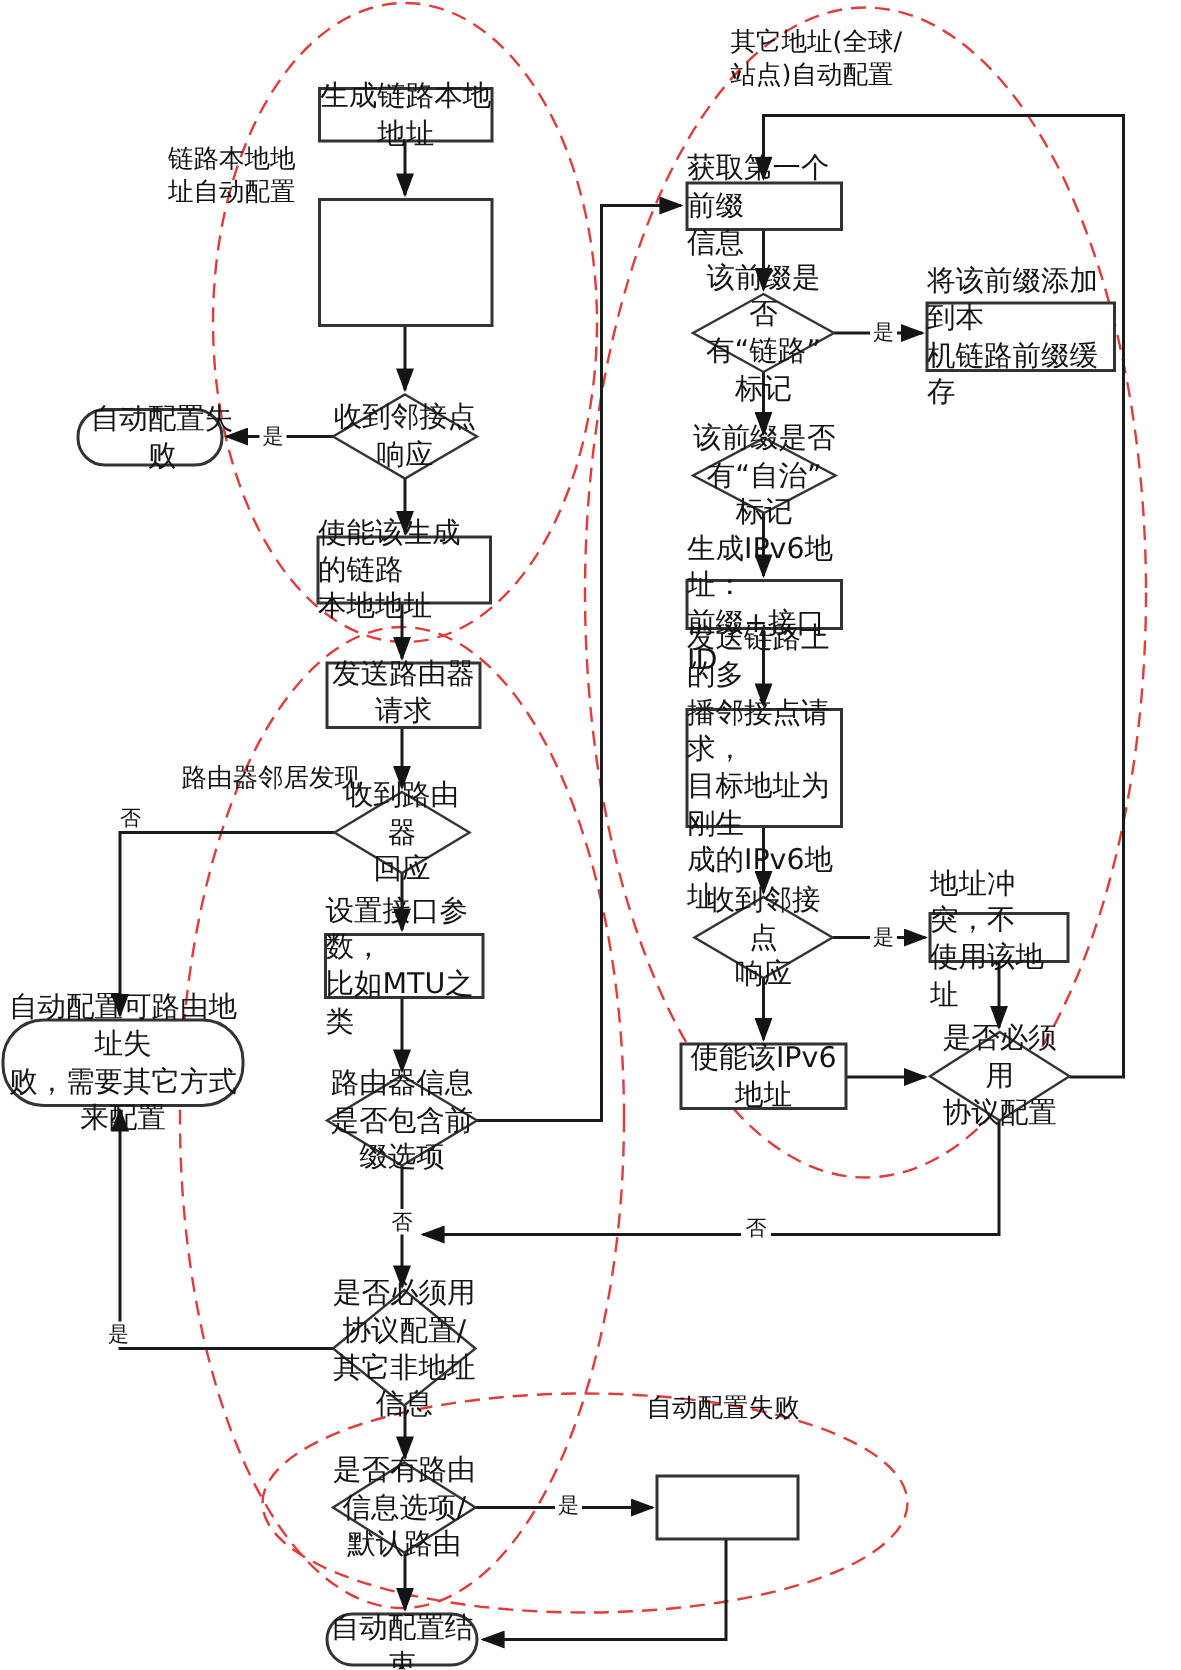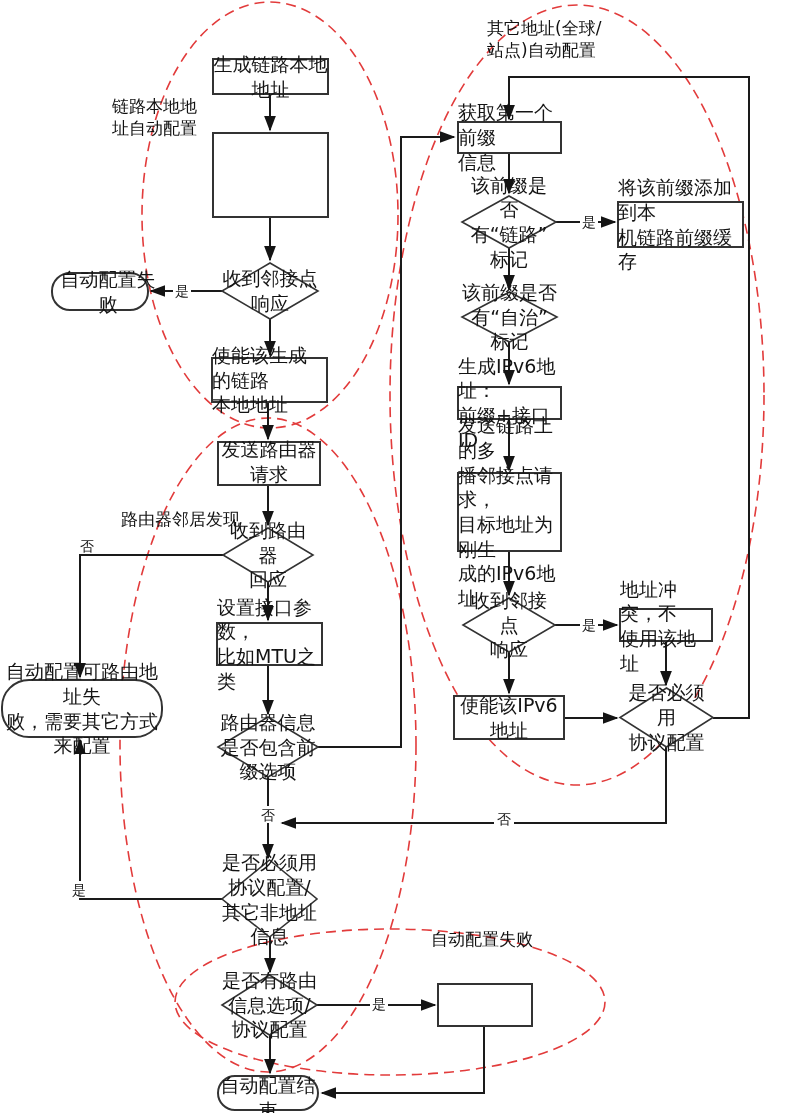--- a/index.html
+++ b/index.html
@@ -121,21 +121,21 @@
 比如MTU之类</div>
 <div class="t" style="left:218px;top:717px;width:100px;height:60px">路由器信息
 是否包含前
 缀选项</div>
 <div class="t" style="left:222px;top:862px;width:95px;height:75px">是否必须用
 协议配置/
 其它非地址
 信息</div>
 <div class="t" style="left:222px;top:975px;width:95px;height:60px">是否有路由
 信息选项/
-协议配置</div>
+默认路由</div>
 <div class="t" style="left:218px;top:1076px;width:100px;height:44px">自动配置结束</div>
 <div class="t l" style="left:458px;top:122px;width:99px;height:31px">获取第一个前缀
 信息</div>
 <div class="t" style="left:462px;top:196px;width:94px;height:52px">该前缀是否
 有“链路”
 标记</div>
 <div class="t l" style="left:618px;top:202px;width:121px;height:45px">将该前缀添加到本
 机链路前缀缓存</div>
 <div class="t" style="left:462px;top:292px;width:95px;height:50px">该前缀是否
 有“自治”

